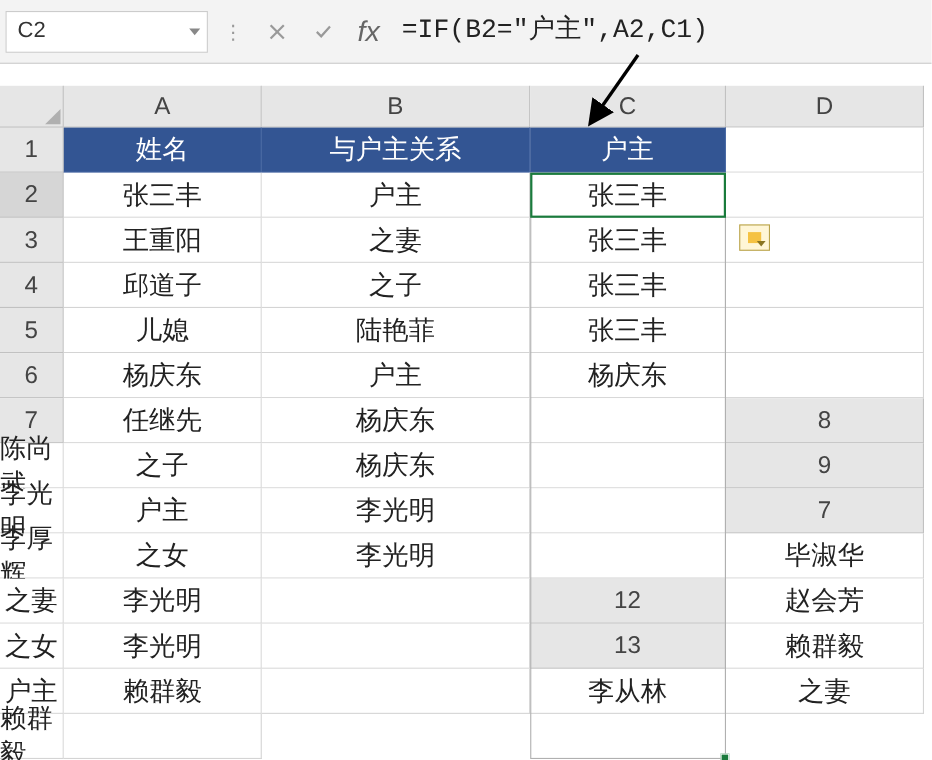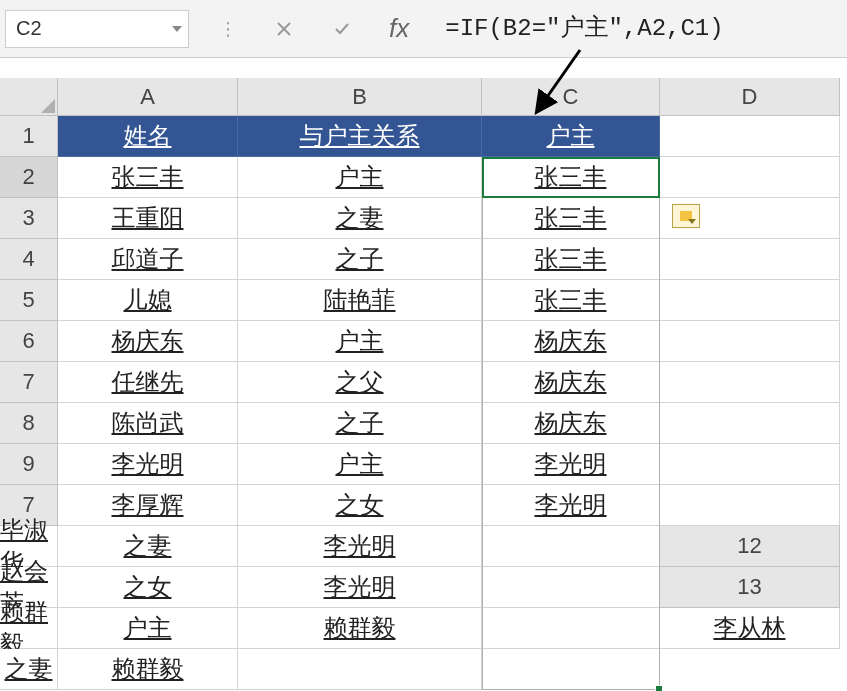--- a/index.html
+++ b/index.html
@@ -13,21 +13,21 @@
   }
 
   
   .formula-bar {
     background: #f3f3f3;
     border-bottom: 1px solid #ccc;
     height: 58px;
     display: flex;
     align-items: center;
     padding: 0 5px;
-    gap: 24px;
+    gap: 8px;
     position: relative;
   }
   .name-box {
     width: 184px;
     height: 38px;
     background: #fff;
     border: 1px solid #ccc;
     display: flex;
     align-items: center;
     padding: 0 10px;
@@ -131,21 +131,20 @@
     border-right: 1px solid #d4d4d4;
     border-bottom: 1px solid #d4d4d4;
     height: 41px;
     display: flex;
     align-items: center;
     justify-content: center;
     font-size: 24px;
     color: #222;
     position: relative;
     background: #fff;
-    text-decoration: underline;
   }
   .cell.th {
     background: #335593;
     color: #fff;
     font-weight: 500;
     border-right: 1px solid #4a6aa5;
     border-bottom: 1px solid #4a6aa5;
   }
   .cell.empty {
     background: #fff;
@@ -298,21 +297,20 @@
       <div class="cell">陆艳菲</div>
       <div class="cell">张三丰</div>
       <div class="cell empty"></div>
       <div class="row-hdr">6</div>
       <div class="cell">杨庆东</div>
       <div class="cell">户主</div>
       <div class="cell">杨庆东</div>
       <div class="cell empty"></div>
       <div class="row-hdr">7</div>
       <div class="cell">任继先</div>
-      <div class="cell">之父</div>
       <div class="cell">杨庆东</div>
       <div class="cell empty"></div>
       <div class="row-hdr">8</div>
       <div class="cell">陈尚武</div>
       <div class="cell">之子</div>
       <div class="cell">杨庆东</div>
       <div class="cell empty"></div>
       <div class="row-hdr">9</div>
       <div class="cell">李光明</div>
       <div class="cell">户主</div>

